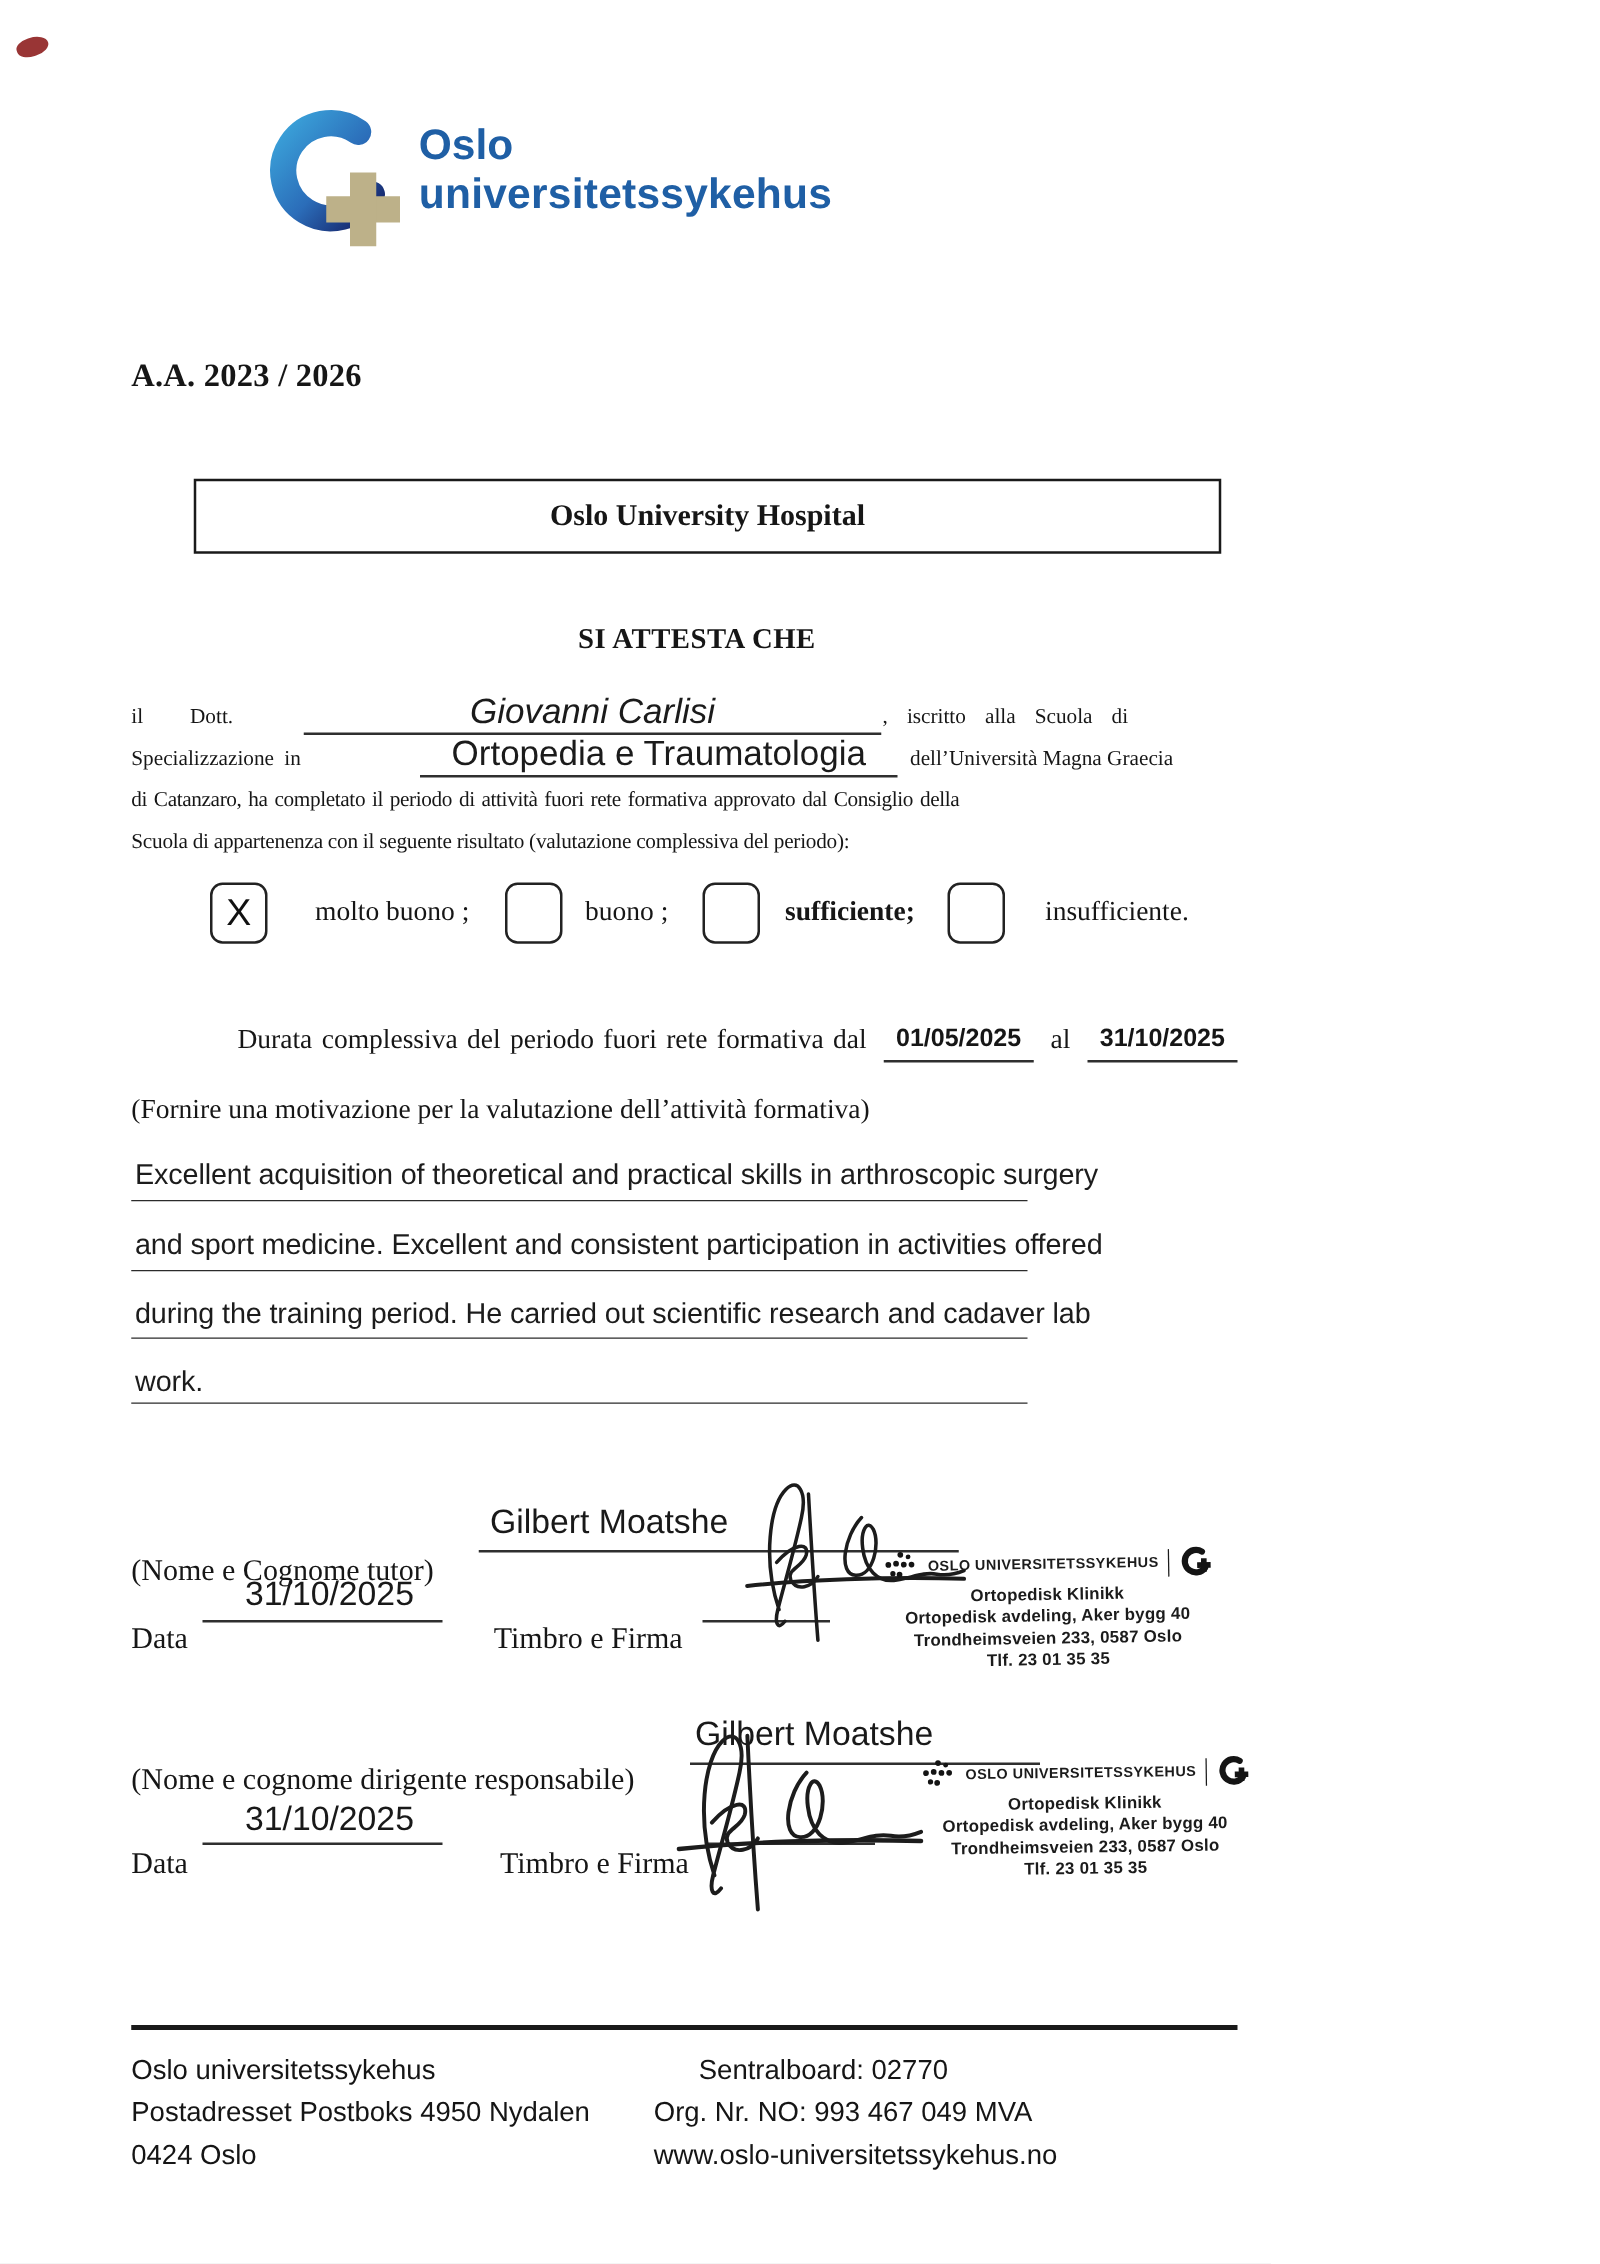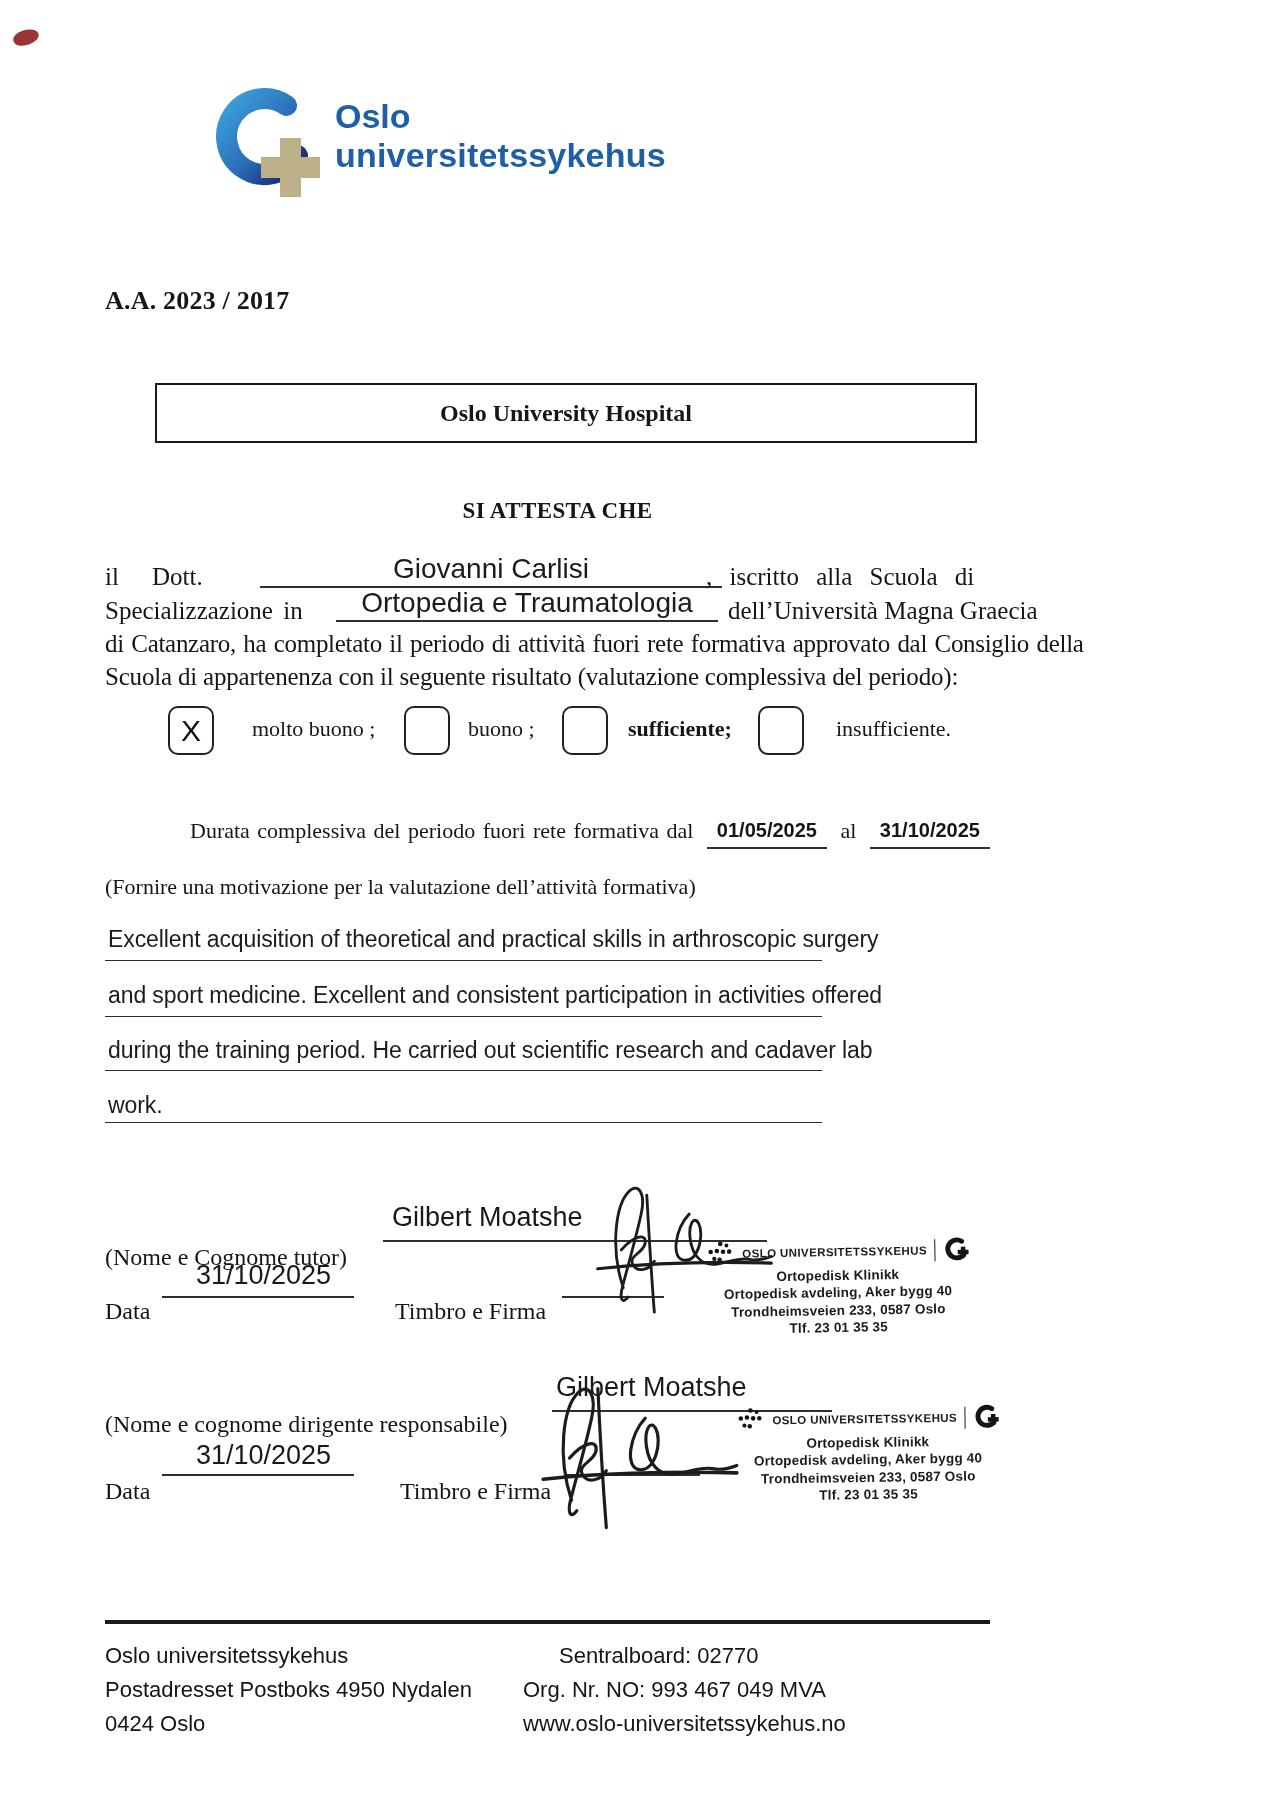--- a/index.html
+++ b/index.html
@@ -23,21 +23,21 @@
   .title{left:105px;font-weight:bold;font-size:26px;letter-spacing:.2px;white-space:nowrap;}
   .title1{top:243px;}
   .title2{top:286px;}
 
   .hospital-box{left:155px;top:383px;width:818px;height:56px;border:2.5px solid #1a1a1a;
                 display:flex;align-items:center;justify-content:center;}
   .hospital-box span{font-weight:bold;font-size:24px;}
 
   .attesta{left:105px;top:498px;width:905px;text-align:center;font-weight:bold;font-size:23px;letter-spacing:.4px;}
 
-  .pword{font-size:25px;white-space:nowrap;}
+  .pword{font-size:17px;white-space:nowrap;}
   .fill-blank{border-bottom:2px solid #2f2f2f;display:flex;align-items:flex-end;justify-content:center;}
   .fill-name{font-family:"Liberation Sans", sans-serif;color:#1b1b1b;font-size:28px;line-height:1;padding-bottom:3px;white-space:nowrap;}
 
   
   .cbx{width:42px;height:45px;border:2.5px solid #222;border-radius:10px;
        display:flex;align-items:center;justify-content:center;}
   .cbx span{font-family:"Liberation Sans", sans-serif;font-size:30px;color:#111;line-height:1;}
   .cbx-label{font-size:22px;white-space:nowrap;}
 
   
@@ -86,31 +86,31 @@
     </defs>
     <path d="M73.5,19.5 A38,38 0 1 0 84.5,69.5" fill="none" stroke="url(#ringGrad)" stroke-width="21" stroke-linecap="round"></path>
     <g fill="#bdb189">
       <rect x="48" y="71" width="59" height="21"></rect>
       <rect x="67" y="52" width="21" height="59"></rect>
     </g>
   </svg>
   <div class="abs logo-text logo-line1">Oslo</div>
   <div class="abs logo-text logo-line2">universitetssykehus</div>
 
-  <div class="abs title title2">A.A. 2023 / 2017</div>
+  <div class="abs title title2">A.A. 2023 / 2026</div>
 
   <div class="abs hospital-box">
     <span>Oslo University Hospital</span>
   </div>
 
   <div class="abs attesta">SI ATTESTA CHE</div>
 
   <div class="abs pword" style="left:105px;top:563px;">il</div>
   <div class="abs pword" style="left:152px;top:563px;">Dott.</div>
-  <div class="abs fill-blank" style="left:260px;top:550px;width:462px;height:36px;">
+  <div class="abs fill-blank" style="left:243px;top:550px;width:462px;height:36px;font-style:italic;">
     <span class="fill-name">Giovanni Carlisi</span>
   </div>
   <div class="abs pword" style="left:706px;top:563px;word-spacing:11px;">, iscritto alla Scuola di</div>
 
   <div class="abs pword" style="left:105px;top:597px;word-spacing:4px;">Specializzazione in</div>
   <div class="abs fill-blank" style="left:336px;top:584px;width:382px;height:36px;">
     <span class="fill-name">Ortopedia e Traumatologia</span>
   </div>
   <div class="abs pword" style="left:728px;top:597px;">dell’Università Magna Graecia</div>
 

